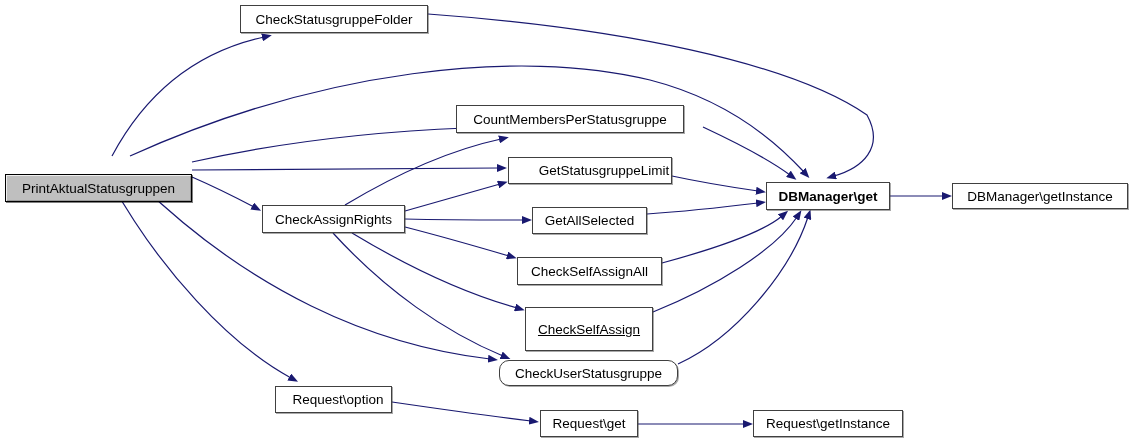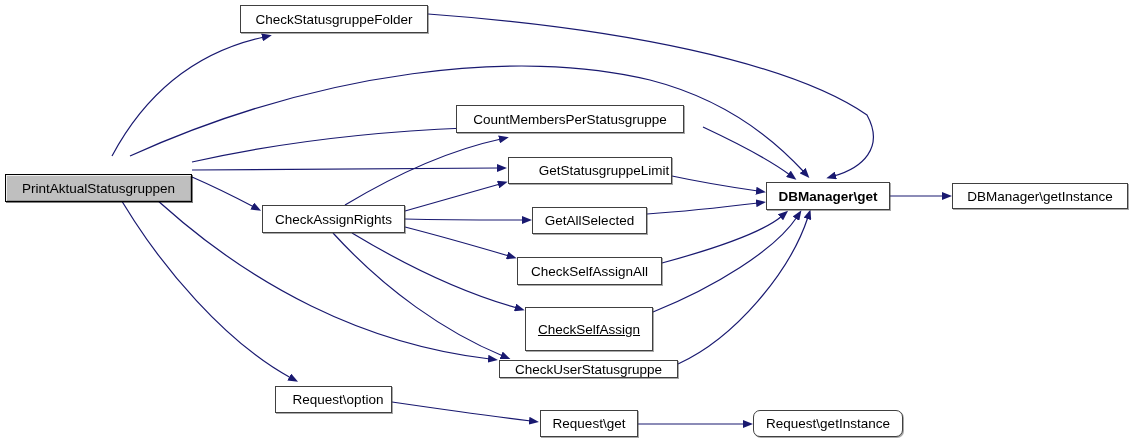--- a/index.html
+++ b/index.html
@@ -86,20 +86,20 @@
   </svg>
   <div id="nodes">
       <div class="node highlighted" style="left: 5px; top: 156px; width: 187px; height: 28px; margin-top: 18px;">PrintAktualStatusgruppen</div>
       <div class="node" style="left: 240px; top: 5px; width: 188px; height: 28px;">CheckStatusgruppeFolder</div>
       <div class="node" style="left: 456px; top: 105px; width: 228px; height: 28px;">CountMembersPerStatusgruppe</div>
       <div class="node" style="left: 508px; top: 157px; width: 164px; height: 27px; padding-left: 28px;">GetStatusgruppeLimit</div>
       <div class="node" style="left: 262px; top: 205px; width: 143px; height: 28px;">CheckAssignRights</div>
       <div class="node" style="left: 532px; top: 207px; width: 115px; height: 27px; text-align: right;">GetAllSelected</div>
       <div class="node" style="left: 517px; top: 257px; width: 145px; height: 28px;">CheckSelfAssignAll</div>
       <div class="node" style="left: 525px; top: 307px; width: 128px; height: 44px; text-decoration: underline;">CheckSelfAssign</div>
-      <div class="node" style="left: 499px; top: 360px; width: 179px; height: 18px;">CheckUserStatusgruppe</div>
+      <div class="node" style="left: 499px; top: 360px; width: 179px; height: 26px; border-radius: 10px;">CheckUserStatusgruppe</div>
       <div class="node" style="left: 275px; top: 386px; width: 117px; height: 27px; padding-left: 9px;">Request\option</div>
       <div class="node" style="left: 540px; top: 410px; width: 98px; height: 27px;">Request\get</div>
-      <div class="node" style="left: 753px; top: 410px; width: 150px; height: 27px; border-radius: 7px;">Request\getInstance</div>
+      <div class="node" style="left: 753px; top: 410px; width: 150px; height: 27px;">Request\getInstance</div>
       <div class="node" style="left: 766px; top: 182px; width: 124px; height: 28px; font-weight: bold;">DBManager\get</div>
       <div class="node" style="left: 952px; top: 183px; width: 176px; height: 26px;">DBManager\getInstance</div>
     </div>
 </div>
 
 </body></html>

